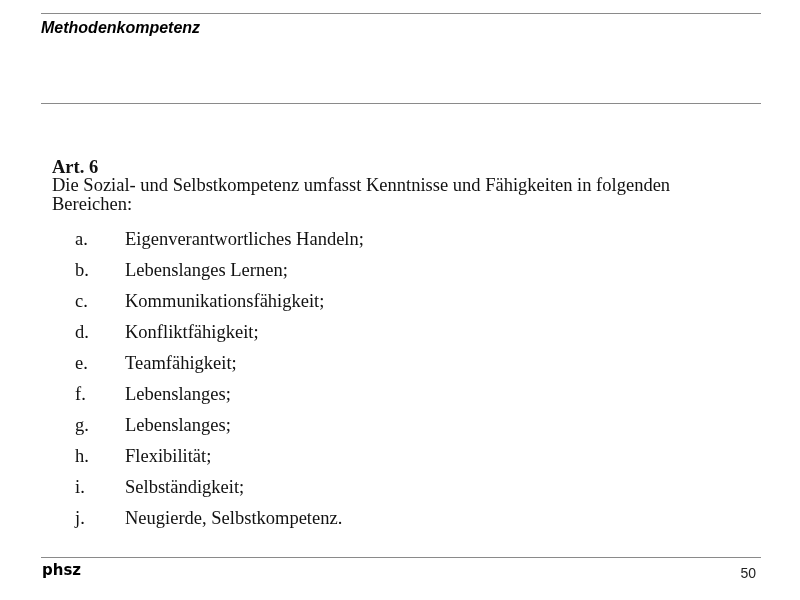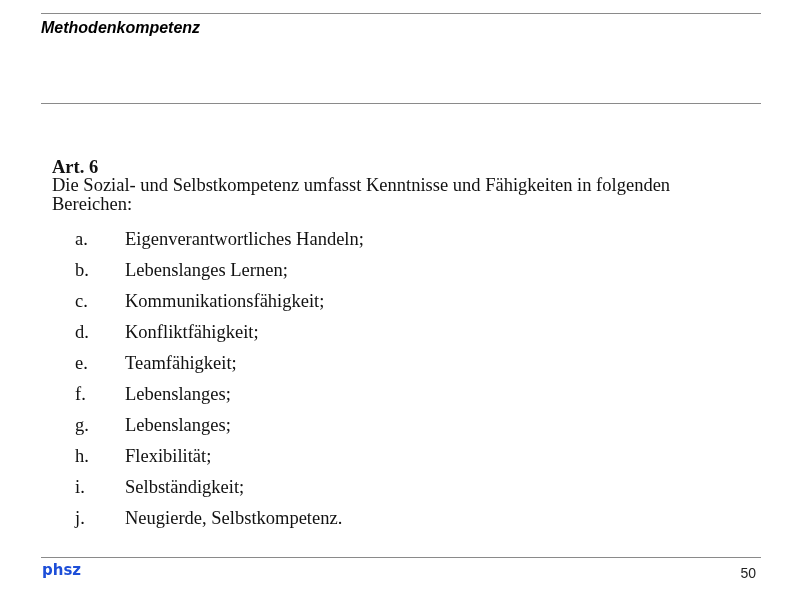--- a/index.html
+++ b/index.html
@@ -8,21 +8,21 @@
   .title { position:absolute; left:41px; top:19px; font-family:"Liberation Sans", sans-serif; font-weight:bold; font-size:16px; color:#000;font-style:italic; }
   .doc { position:absolute; left:52px; top:145px; font-family:"Liberation Serif", serif; font-size:18.5px; color:#111; }
   .art-head { position:absolute; top:12px; left:0; width:700px; height:26px; white-space:nowrap; }
   .art-num { position:absolute; left:0; font-weight:bold; }
   .art-title { position:absolute; left:126px; }
   .intro { position:absolute; top:31px; left:0; width:700px; line-height:19px; }
   .list { position:absolute; top:84px; left:0; }
   .li { position:absolute; left:0; height:26px; white-space:nowrap; }
   .li .lbl { position:absolute; left:23px; }
   .li .txt { position:absolute; left:63px;margin-left:10px; }
-  .footer-logo { position:absolute; left:42px; top:561px; font-family:"DejaVu Sans", sans-serif; font-weight:bold; font-size:15px; color:#1d4ed8; }
+  .footer-logo { position:absolute; left:42px; top:561px; font-family:"DejaVu Sans", sans-serif; font-weight:bold; font-size:15px; color:#000000; }
   .page-num { position:absolute; right:44px; top:565px; font-family:"Liberation Sans", sans-serif; font-size:14px; color:#222; }
 </style>
 </head>
 <body>
 
 <div class="rule" style="top:13px;"></div>
 <div class="title">Methodenkompetenz</div>
 <div class="rule" style="top:103px;"></div>
 
 <div class="doc">

